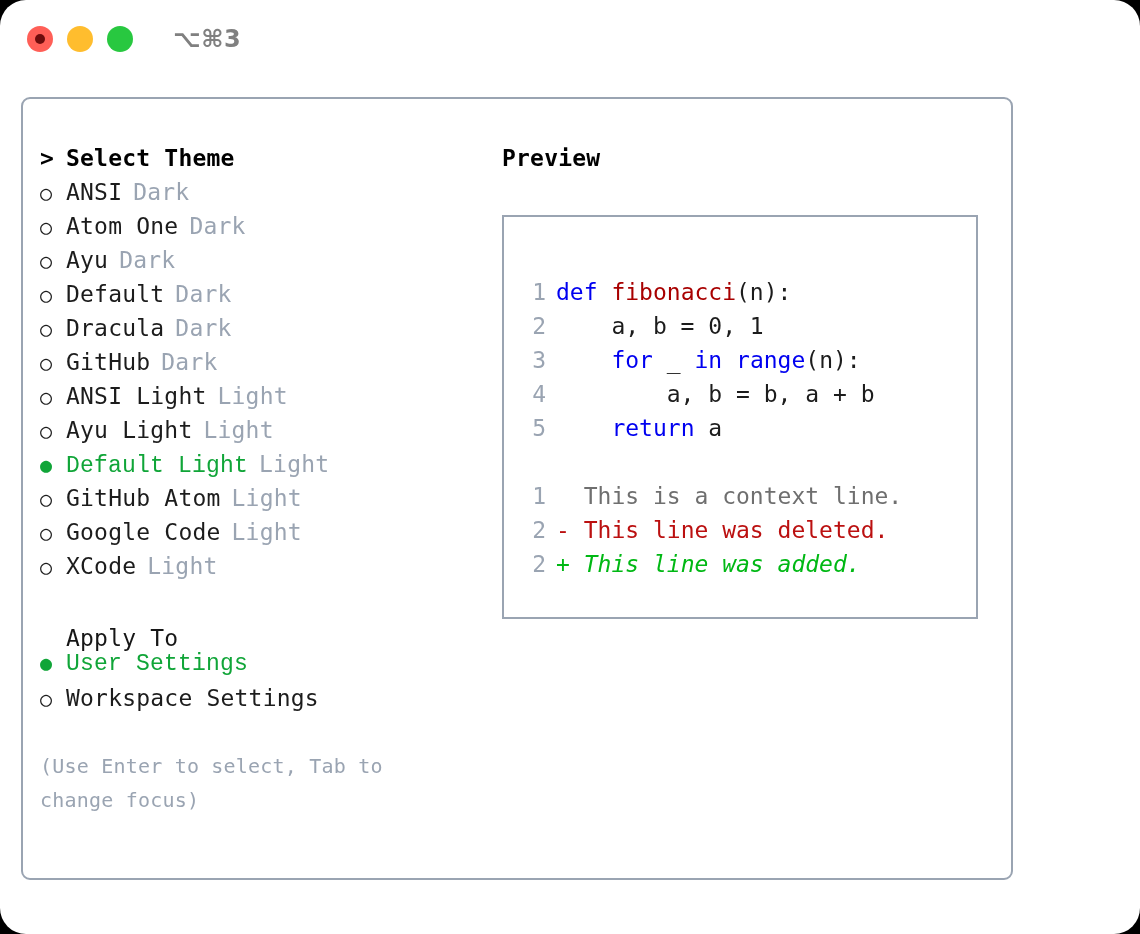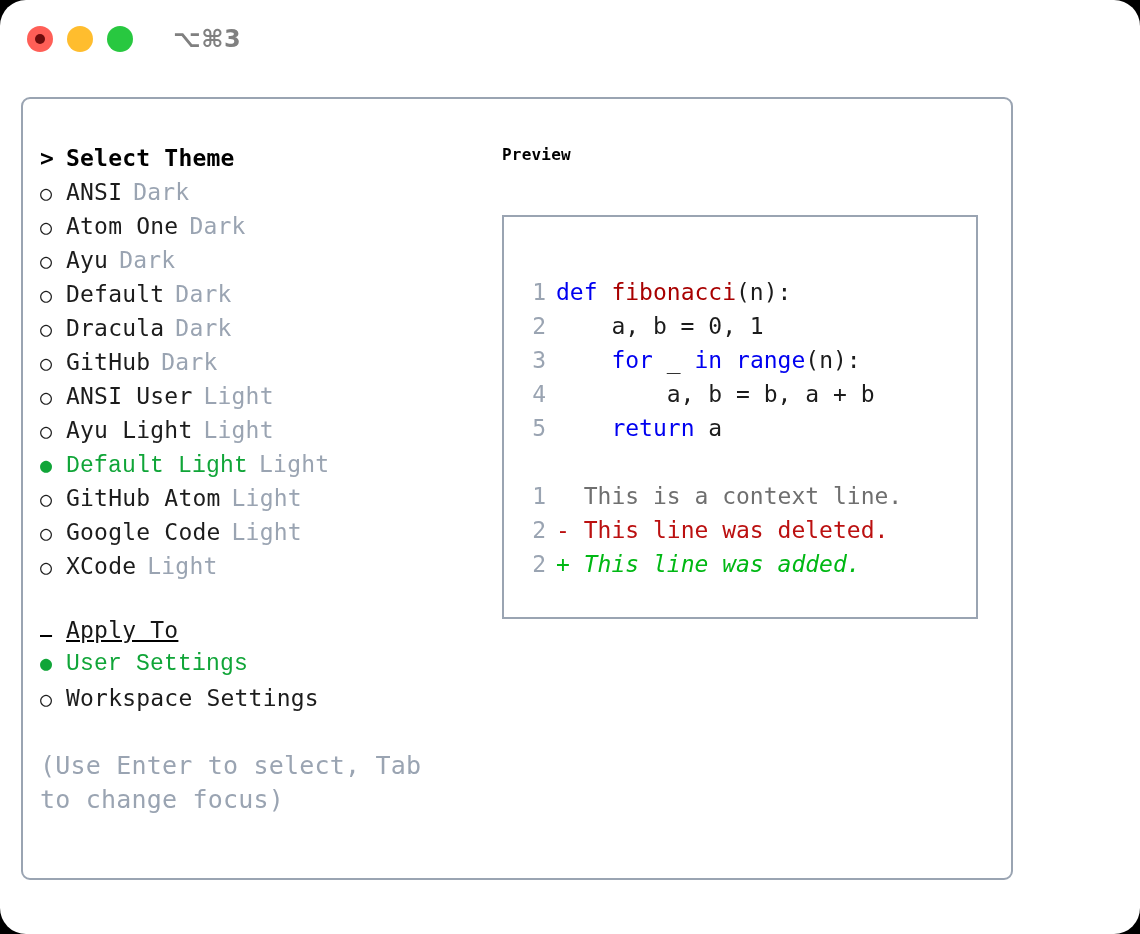--- a/index.html
+++ b/index.html
@@ -132,49 +132,48 @@
   .theme-tag {
     color: #9aa4b2;
     margin-left: 11px;
     letter-spacing: 0.2px;
   }
 
   
   #apply-group { margin-top: 30px; }
   .group-title-row {
     display: flex;
-    align-items: flex-start;
-    height: 34px;
-    font-size: 23px;
-    text-decoration: underline;
+    align-items: flex-end;
+    height: 34px;
+    font-size: 23px;
   }
   .group-title-row .bullet { color: transparent; }
   .group-title {
     color: #161616;
     letter-spacing: 0.2px;
   }
 
   #hint-text {
     margin-top: 30px;
     width: 400px;
-    font-size: 25px;
+    font-size: 20px;
     line-height: 34px;
     color: #9aa4b2;
     letter-spacing: 0.2px;
   }
 
   
   #preview-column {
     position: absolute;
     left: 479px;
     top: 46px;
     width: 490px;
   }
   #preview-heading {
-    font-size: 16px;
+    font-size: 23px;
     font-weight: bold;
     color: #000000;
     letter-spacing: 0.2px;
     height: 34px;
   }
   #code-box {
     margin-top: 36px;
     width: 476px;
     height: 404px;
     border: 2px solid #9aa4b2;
@@ -262,21 +261,21 @@
             <span class="theme-name">Dracula</span>
             <span class="theme-tag">Dark</span>
           </div>
           <div class="theme-row">
             <span class="bullet">○</span>
             <span class="theme-name">GitHub</span>
             <span class="theme-tag">Dark</span>
           </div>
           <div class="theme-row">
             <span class="bullet">○</span>
-            <span class="theme-name">ANSI User</span>
+            <span class="theme-name">ANSI Light</span>
             <span class="theme-tag">Light</span>
           </div>
           <div class="theme-row">
             <span class="bullet">○</span>
             <span class="theme-name">Ayu Light</span>
             <span class="theme-tag">Light</span>
           </div>
           <div class="theme-row selected">
             <span class="bullet filled">●</span>
             <span class="theme-name">Default Light</span>

